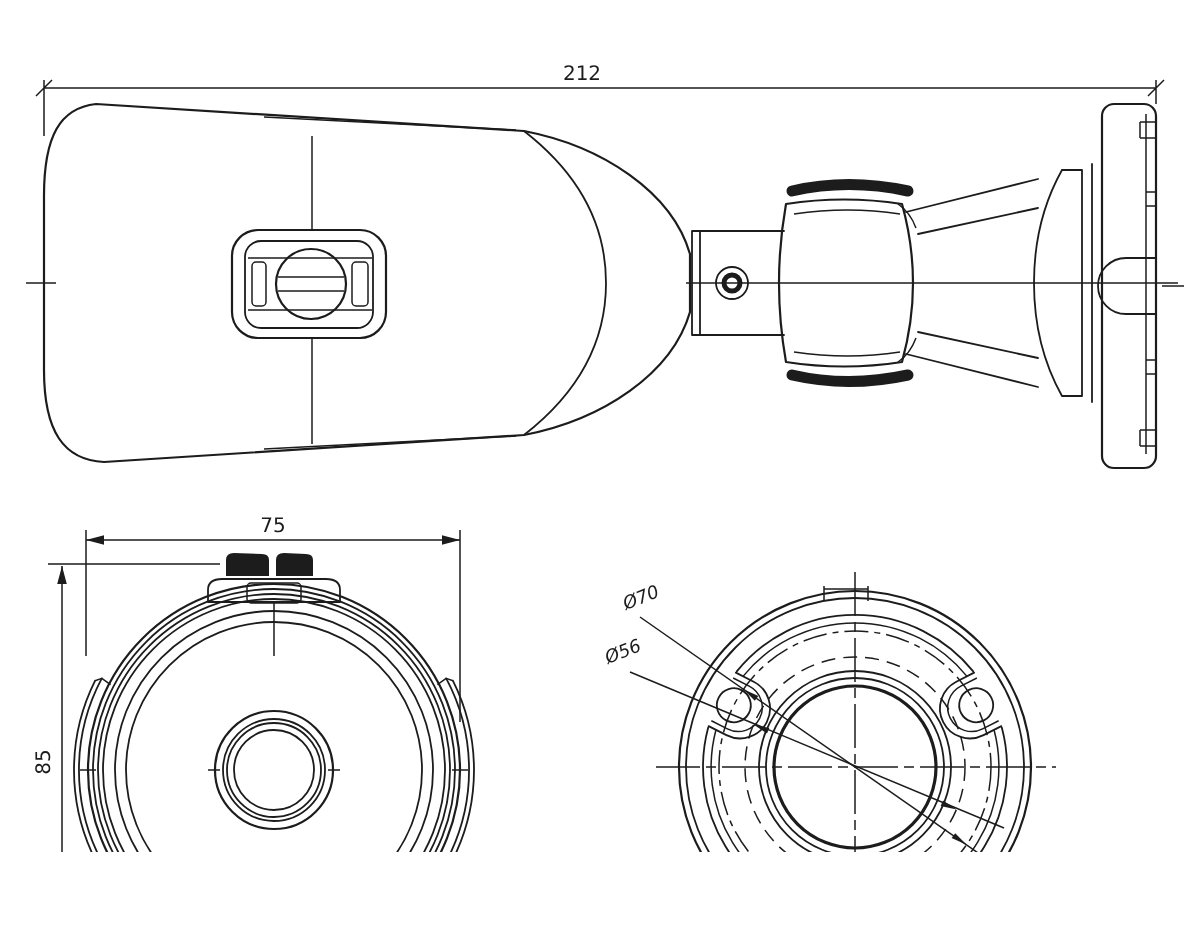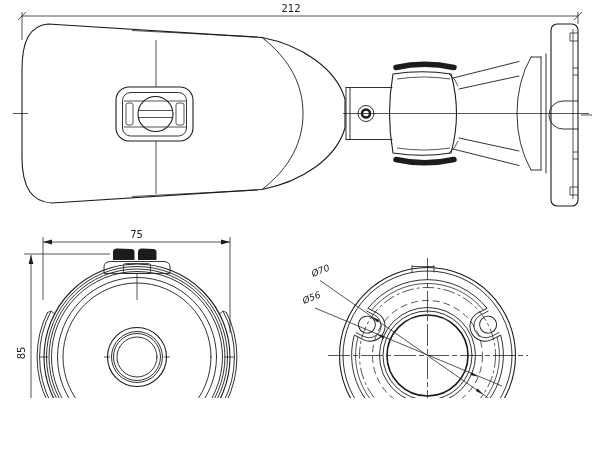--- a/index.html
+++ b/index.html
@@ -1,17 +1,17 @@
 <!DOCTYPE html>
 <html style="--line: #1c1c1c; --bg: #ffffff;"><head>
 <meta charset="utf-8">
 <style>
   :root { --line:#1c1c1c; --bg:#ffffff; }
   html,body { margin:0; padding:0; background:var(--bg); }
-  .sheet { width:600px; height:398px; background:var(--bg); overflow:hidden; }
+  .sheet { width:600px; height:398px; background:var(--bg); overflow:hidden;margin-top:28px; }
   svg { display:block; }
   svg * { vector-effect:none; }
   .stroke  { fill:none; stroke:var(--line); stroke-width:1.1; stroke-linecap:round; stroke-linejoin:round; }
   .stroke2 { fill:none; stroke:var(--line); stroke-width:0.9; stroke-linecap:round; stroke-linejoin:round; }
   .thin    { fill:none; stroke:var(--line); stroke-width:0.75; stroke-linecap:butt; }
   .band    { fill:none; stroke:var(--line); stroke-width:5.5; stroke-linecap:round; }
   .fill    { fill:var(--line); stroke:none; }
   .dimtxt  { font-family:"DejaVu Sans","Liberation Sans",sans-serif; font-size:10px; fill:var(--line); }
   .diatxt  { font-family:"DejaVu Sans","Liberation Sans",sans-serif; font-size:9px; font-style:italic; fill:var(--line); }
 </style>

